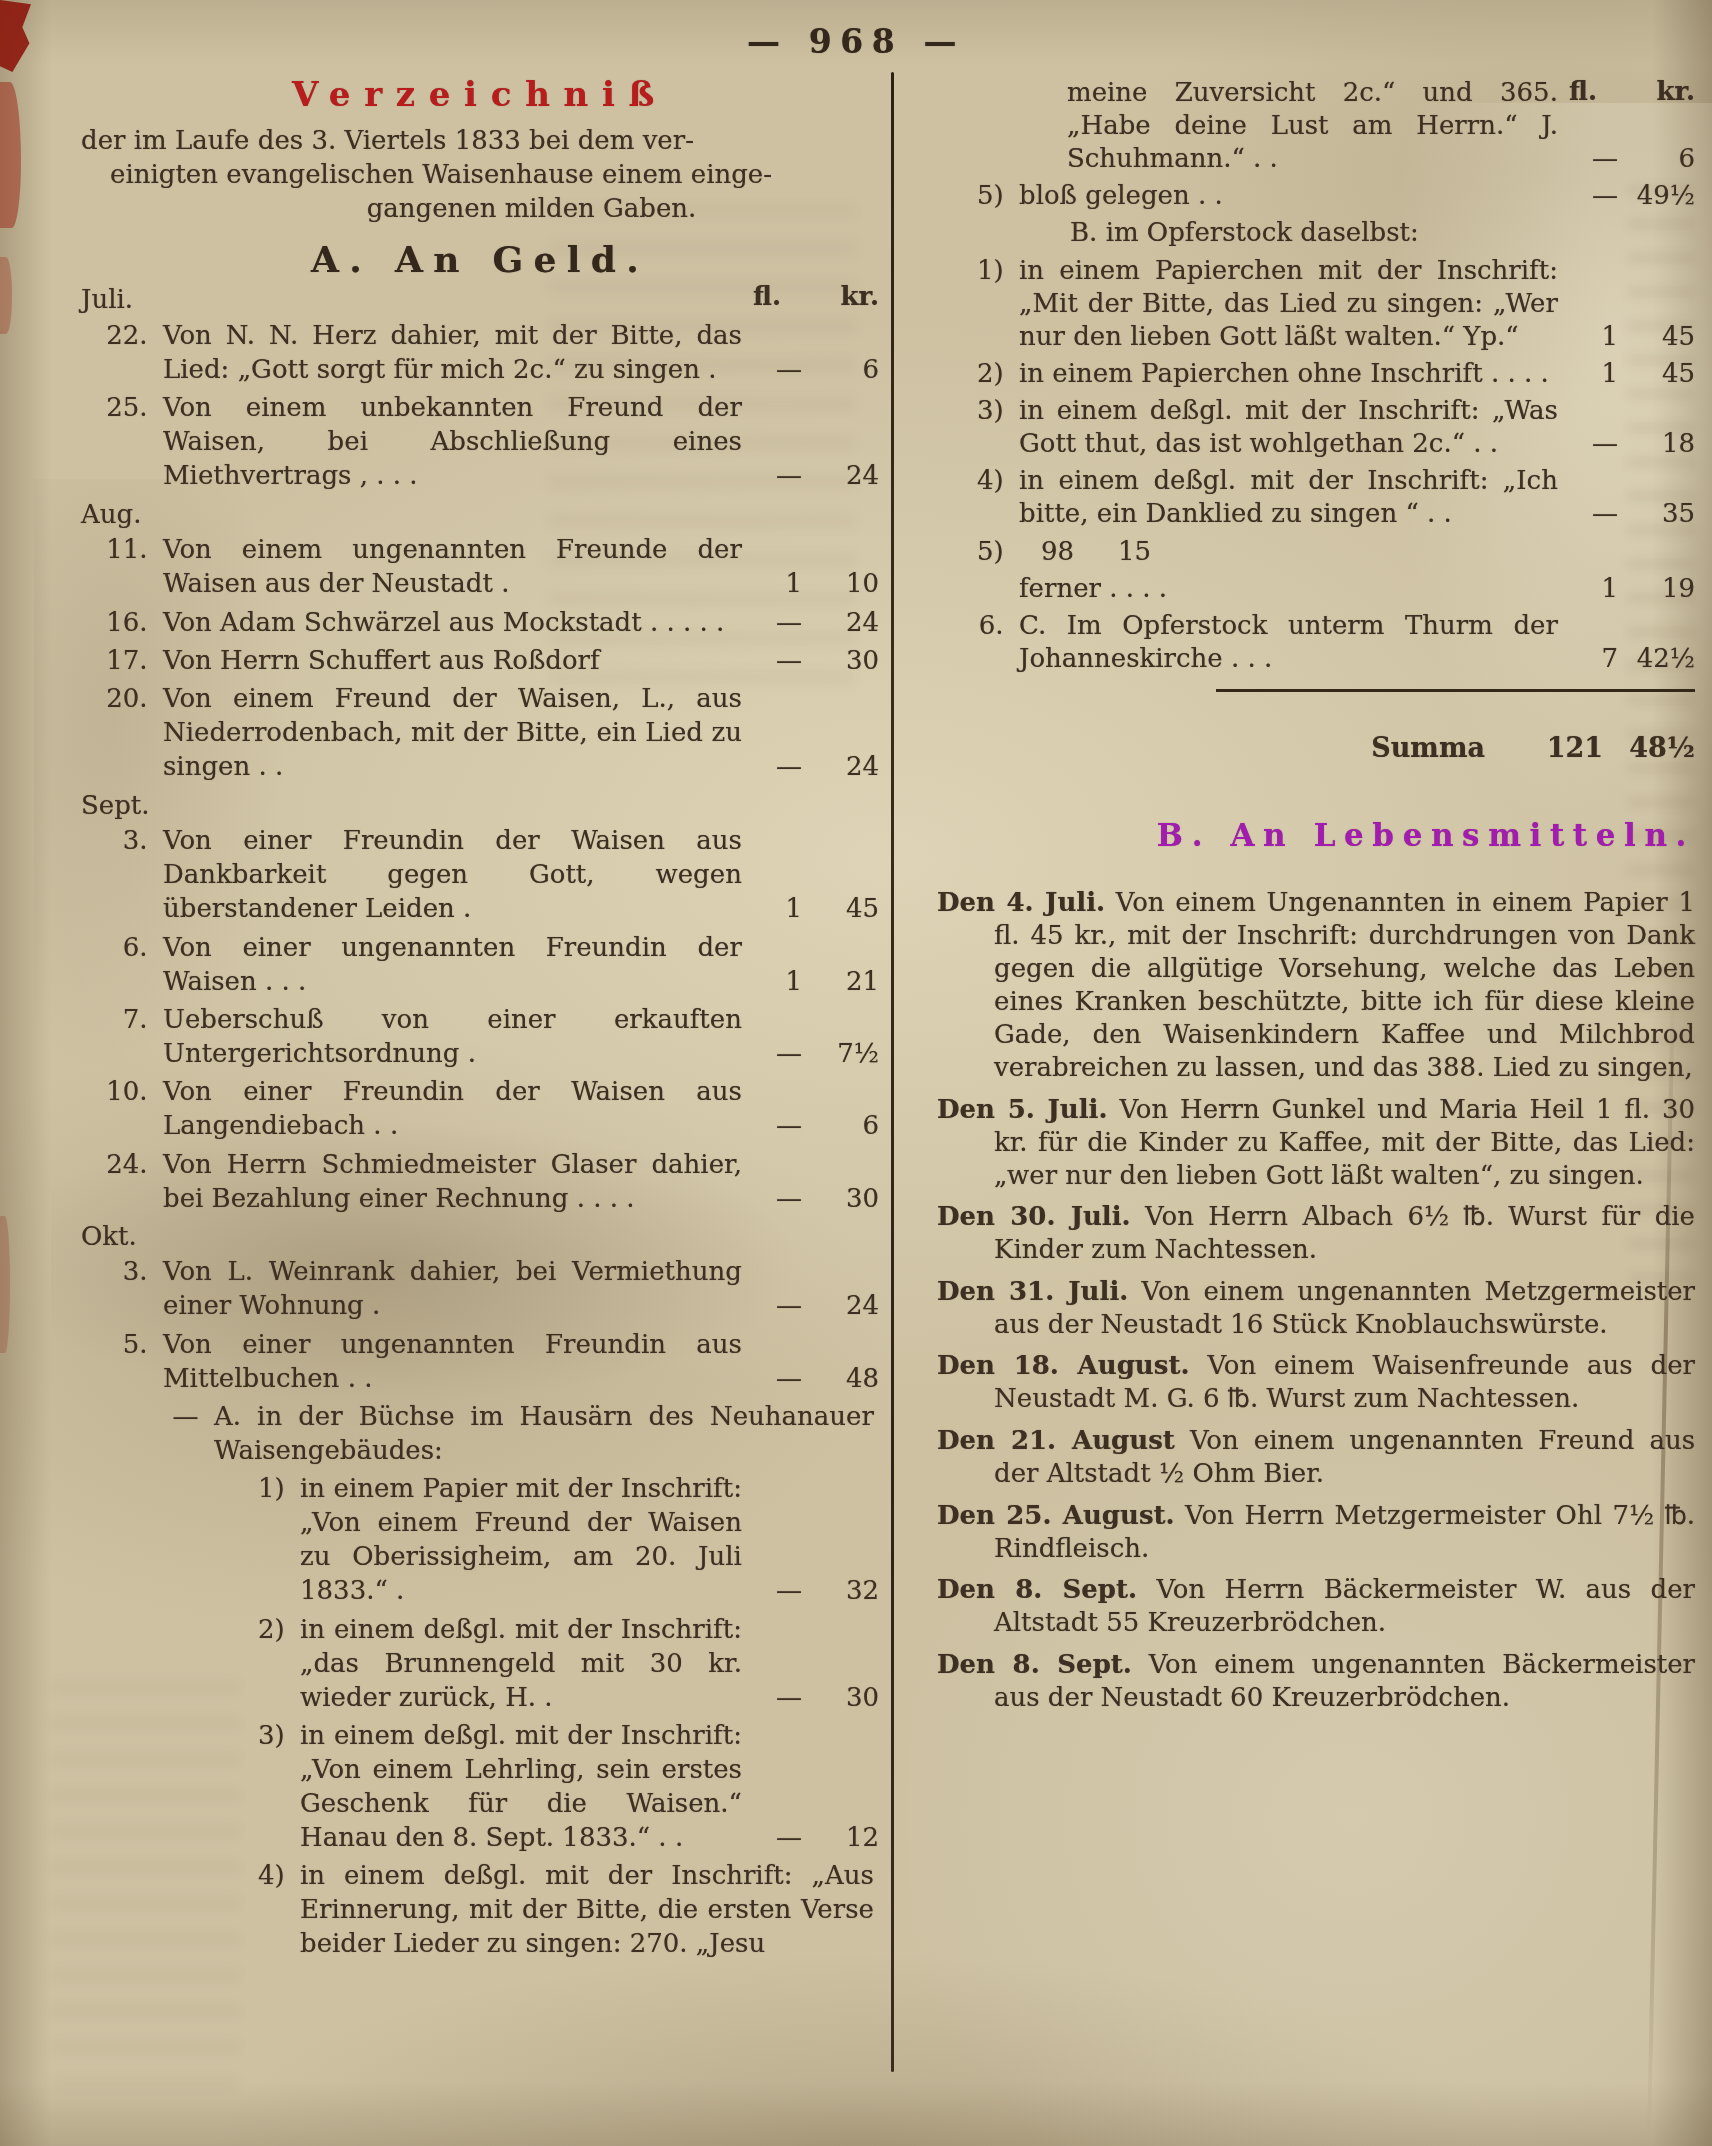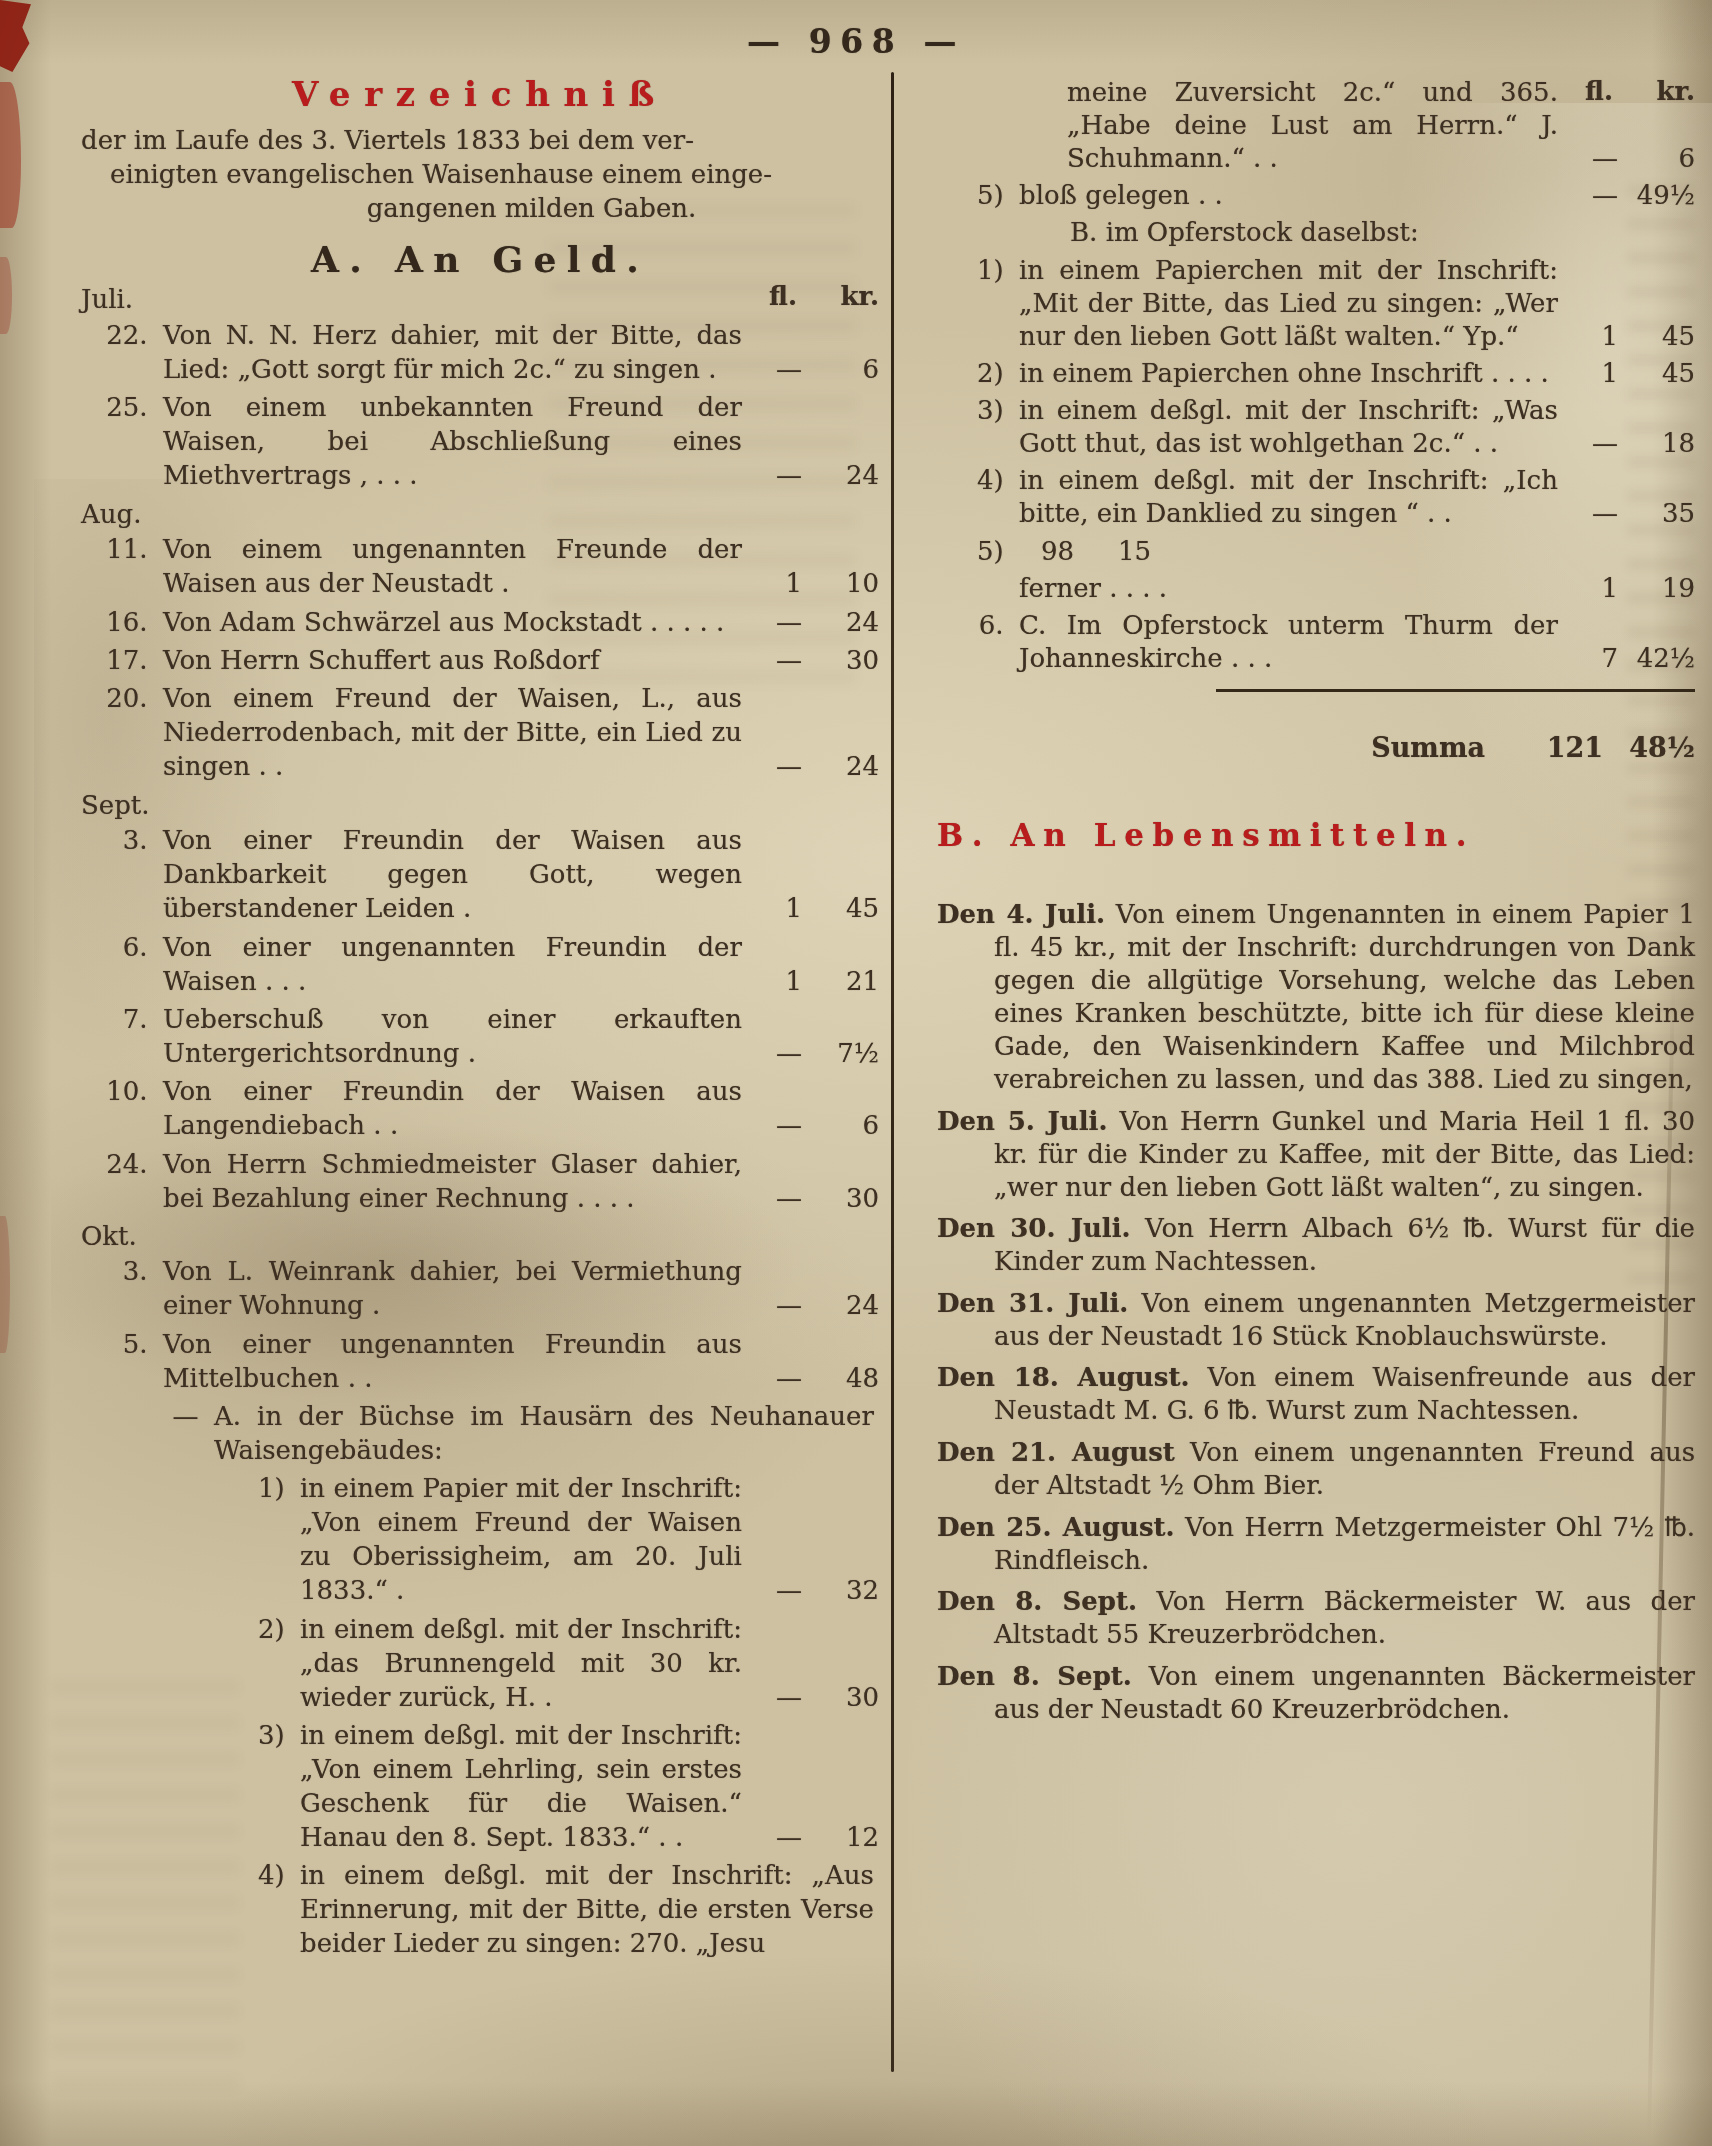--- a/index.html
+++ b/index.html
@@ -32,40 +32,40 @@
   .col-right{left:937px;width:758px;font-size:26px;line-height:33px;}
   .doc-title{text-align:center;font-size:34px;font-weight:bold;letter-spacing:13.7px;margin:1.7px 0 12px;color:#b91c1c;}
   .intro{margin:0 0 5.1px;}
   .intro div{white-space:nowrap;}
   .intro .i1{padding-left:29px;}
   .intro .i2{text-align:center;padding-left:103px;}
   .section-heading{
     text-align:center;font-size:36px;font-weight:bold;letter-spacing:10.3px;
     margin:17px 0 3.4px;color:#33281b;
   }
-  .money-head{display:flex;justify-content:flex-end;font-weight:bold;margin-bottom:-34px;position:relative;z-index:2;}
+  .money-head{display:flex;justify-content:flex-end;font-weight:bold;margin-bottom:-34px;position:relative;z-index:2;gap:16px;}
   .money-head .fl{flex:0 0 60px;text-align:right;}
   .money-head .kr{flex:0 0 82px;text-align:right;}
   .month{font-weight:normal;margin:3.4px 0 1.7px;}
   .entry{display:flex;margin:1.7px 0 4.3px;}
   .entry .no{flex:0 0 82px;text-align:right;padding-right:15.4px;box-sizing:border-box;align-self:flex-start;}
   .entry .etext{flex:1;text-align:justify;padding-right:5.1px;}
   .entry .fl{flex:0 0 55px;text-align:right;align-self:flex-end;}
   .entry .kr{flex:0 0 77px;text-align:right;align-self:flex-end;}
   .entry.sub{margin-left:137px;}
   .entry.subhead{margin-left:51px;}
   .entry.indent2 .no{flex-basis:130px;}
   .summa-rule{border-top:3.4px solid #342818;width:479px;margin:13.7px 0 5.1px auto;}
   .summa-row{display:flex;justify-content:flex-end;font-size:27px;font-weight:bold;margin-top:39px;}
   .summa-row .slabel{margin-right:39px;}
   .summa-row .sfl{width:79px;text-align:right;}
   .summa-row .skr{width:92px;text-align:right;}
   .section-b-heading{
-    text-align:left;font-size:31px;font-weight:bold;letter-spacing:8.6px;
-    margin:55px 0 46px;color:#b91c1c;
+    text-align:right;font-size:31px;font-weight:bold;letter-spacing:8.6px;
+    margin:55px 0 34px;color:#a21caf;
   }
   .bitem{margin:0 0 8.6px;padding-left:57px;text-indent:-57px;text-align:justify;}
   .bitem .lead{font-weight:bold;}
   
   .artifact{position:absolute;pointer-events:none;}
   .red-corner{left:0;top:0;width:31px;height:72px;background:#8c170c;opacity:.9;
     clip-path:polygon(0 0,100% 6%,72% 38%,95% 60%,40% 100%,0 92%);}
   .red-edge1{left:0;top:82px;width:20.5px;height:146px;background:#9c2516;opacity:.5;border-radius:0 60% 50% 0;}
   .red-edge2{left:0;top:257px;width:12px;height:77px;background:#9c2516;opacity:.3;border-radius:0 50% 50% 0;}
   .red-edge3{left:0;top:1216px;width:10.3px;height:137px;background:#8d2013;opacity:.22;border-radius:0 50% 50% 0;}

